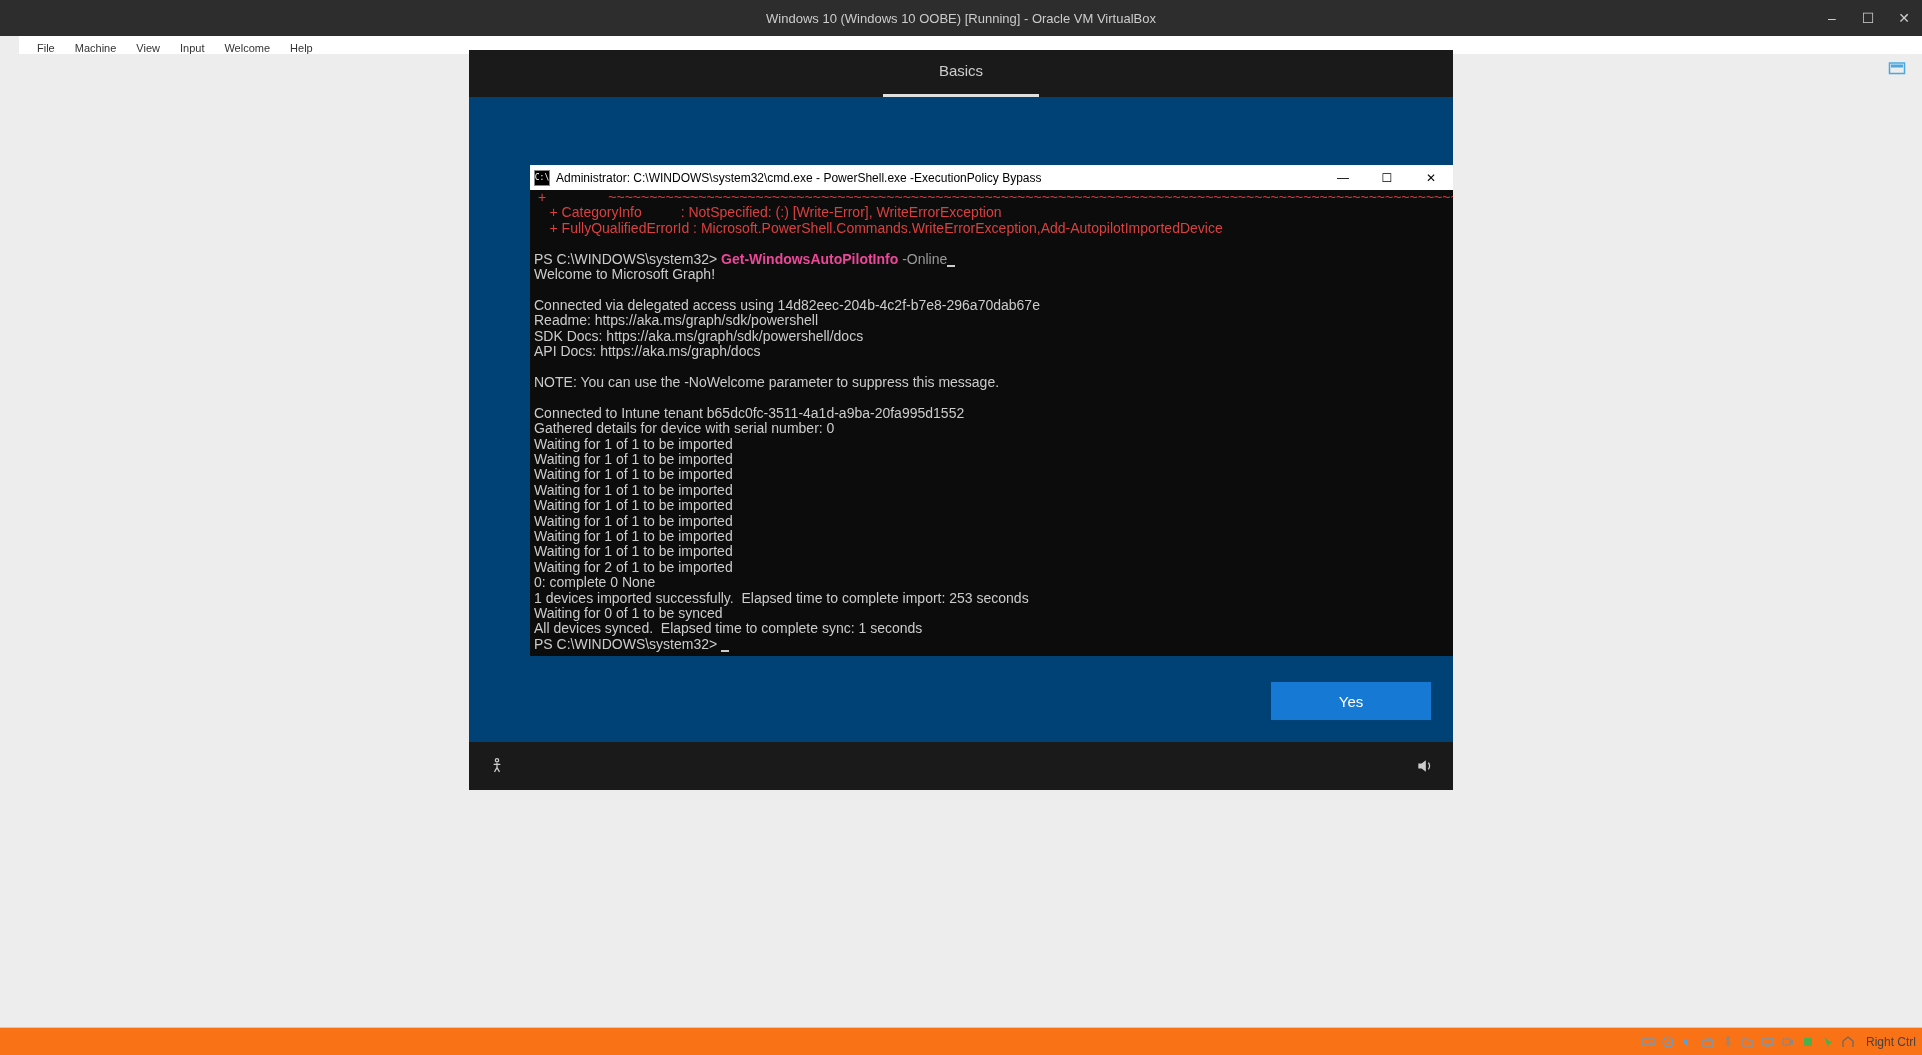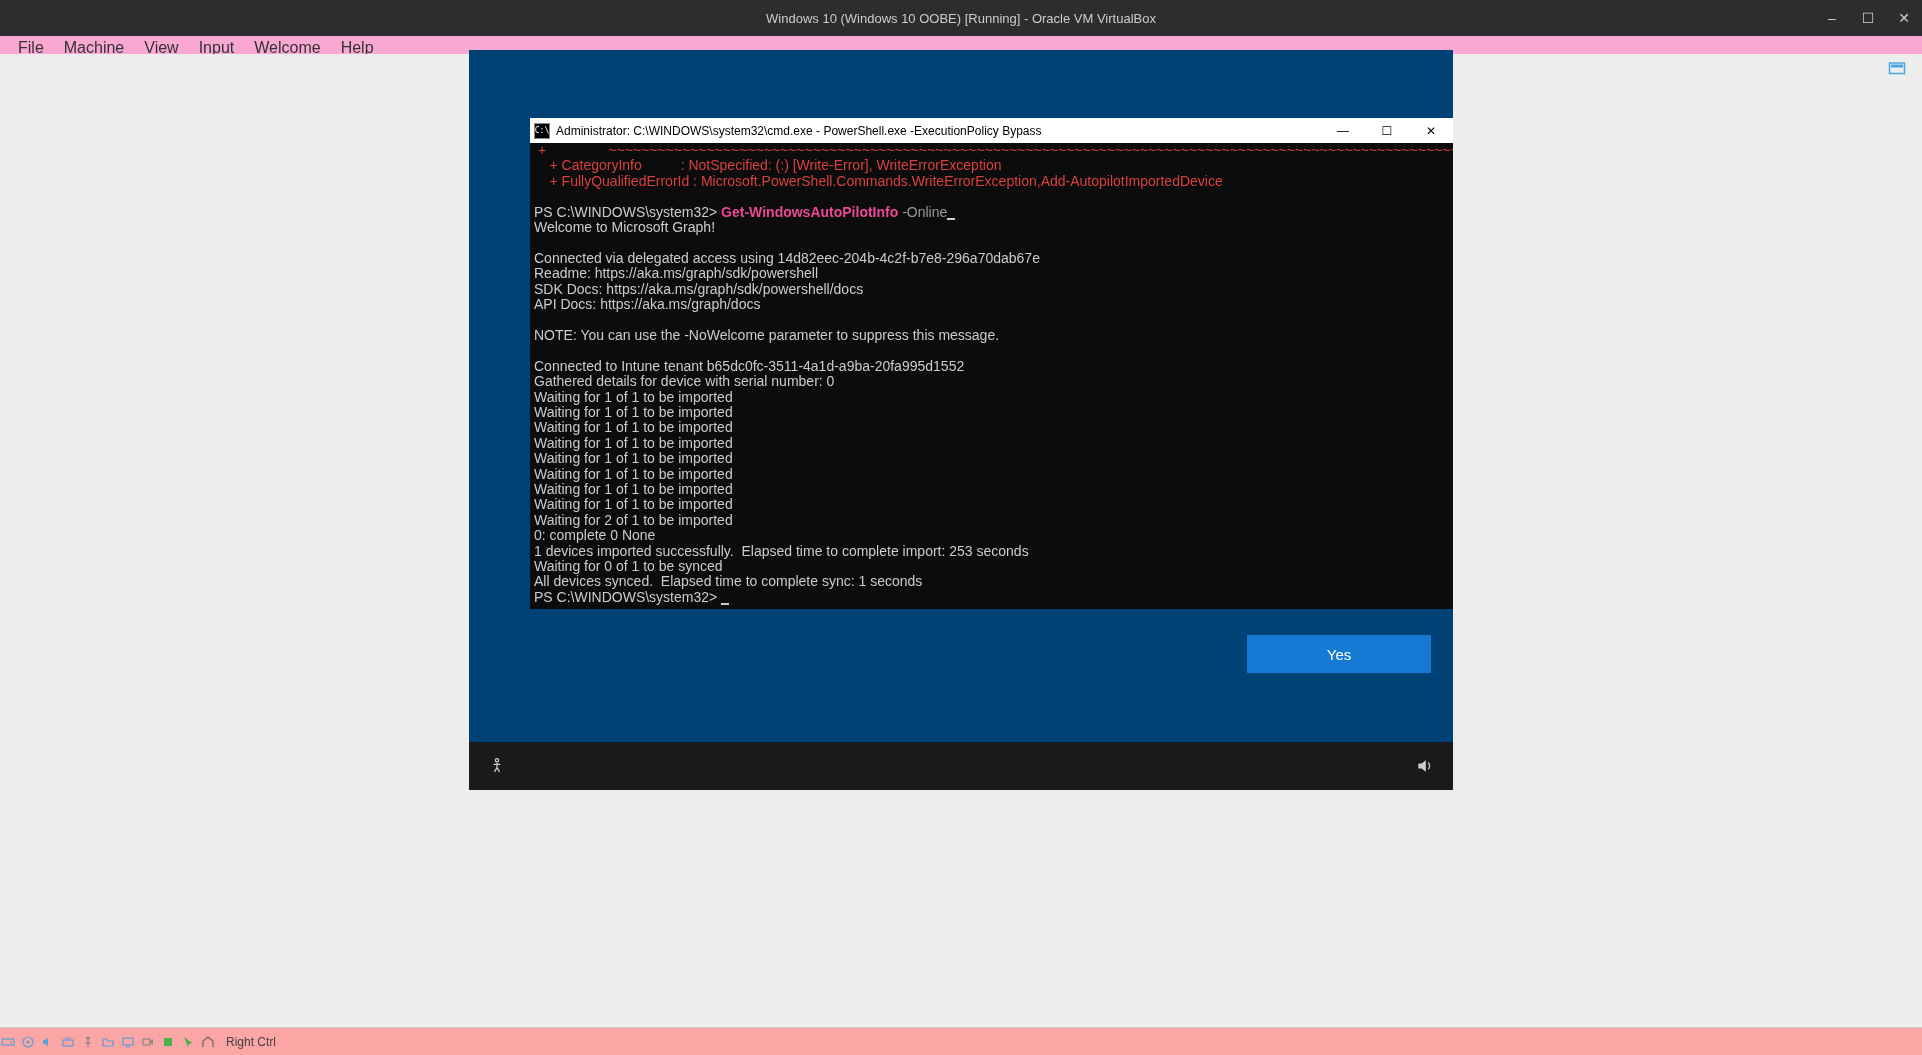--- a/index.html
+++ b/index.html
@@ -12,22 +12,22 @@
     }
     .vbox-titlebar .window-controls {
       position: absolute; right: 0; top: 0; display: flex; height: 100%;
     }
     .vbox-titlebar .window-controls span {
       width: 36px; height: 100%; display: flex; align-items: center; justify-content: center;
       color: #ccc; font-size: 14px; cursor: pointer;
     }
 
     .vbox-menubar {
-      background: #f9a8d4; height: 24px; border-bottom: 1px solid #ccc;
-      display: flex; align-items: center; padding-left: 8px; font-size: 16px; color: #333;
+      background: #ffffff; height: 24px; border-bottom: 1px solid #ccc;
+      display: flex; align-items: center; padding-left: 8px; font-size: 11px; color: #333; margin-left: 19px;
     }
     .vbox-menubar span { padding: 0 10px; cursor: pointer; }
 
     .vbox-content {
       position: absolute; top: 54px; left: 0; right: 0; bottom: 28px; background: #ededed;
       display: flex; justify-content: center; align-items: flex-start;
     }
 
     .sidebar-icon {
       position: absolute; right: 16px; top: 6px; width: 18px; height: 18px;
@@ -73,37 +73,37 @@
 
     .cmd-body {
       font-family: "Consolas", monospace; font-size: 14px; line-height: 15.4px;
       padding: 0 4px 4px 4px; color: #ccc; white-space: pre; overflow: hidden;
     }
     .err { color: #d94040; }
     .cmd-yellow { color: #ec4899; font-weight: bold; }
     .cmd-gray { color: #999; }
 
     .yes-button {
-      position: absolute; right: 22px; bottom: 22px; width: 184px; height: 38px;
+      position: absolute; right: 22px; bottom: 22px; width: 160px; height: 38px;
       background: #167ad4; color: #fff; font-size: 15px; display: flex;
       align-items: center; justify-content: center; cursor: pointer;
     }
 
     .oobe-footer {
       position: absolute; bottom: 0; left: 0; right: 0; height: 48px;
       background: #1a1a1a; display: flex; align-items: center; justify-content: space-between;
       padding: 0 18px; color: #ccc;
     }
     .oobe-footer svg { fill: #ccc; }
 
     
     .host-statusbar {
       position: absolute; bottom: 0; left: 0; right: 0; height: 28px;
-      background: #fca5a5; border-top: 1px solid #ccc; display: flex;
-      align-items: center; padding-right: 6px;
+      background: #f97316; border-top: 1px solid #ccc; display: flex;
+      align-items: center; justify-content: flex-end; padding-right: 6px;
       font-size: 12px; color: #444; gap: 4px;
     }
     .host-statusbar .st-icon {
       width: 16px; height: 16px; display: inline-flex; align-items: center; justify-content: center;
     }
     .host-key { margin-left: 6px; }
 
     .cursor { display: inline-block; width: 8px; height: 2px; background: #ccc; vertical-align: bottom; }
   </style>
 </head>
@@ -129,20 +129,23 @@
 
 <div class="vbox-content">
 
   <svg class="sidebar-icon" viewBox="0 0 24 24">
     <rect x="2" y="4" width="20" height="14" fill="none" stroke="#4aa8e0" stroke-width="2"></rect>
     <rect x="4" y="6" width="16" height="4" fill="#4aa8e0"></rect>
   </svg>
 
   <div class="guest-display">
 
+    <div class="oobe-header">
+      <div class="oobe-tab">Basics</div>
+    </div>
 
     <div class="oobe-body">
 
       <div class="cmd-window">
         <div class="cmd-titlebar">
           <span class="cmd-icon">C:\</span>
           <span>Administrator: C:\WINDOWS\system32\cmd.exe - PowerShell.exe  -ExecutionPolicy Bypass</span>
           <div class="cmd-controls">
             <span>—</span>
             <span>☐</span>

